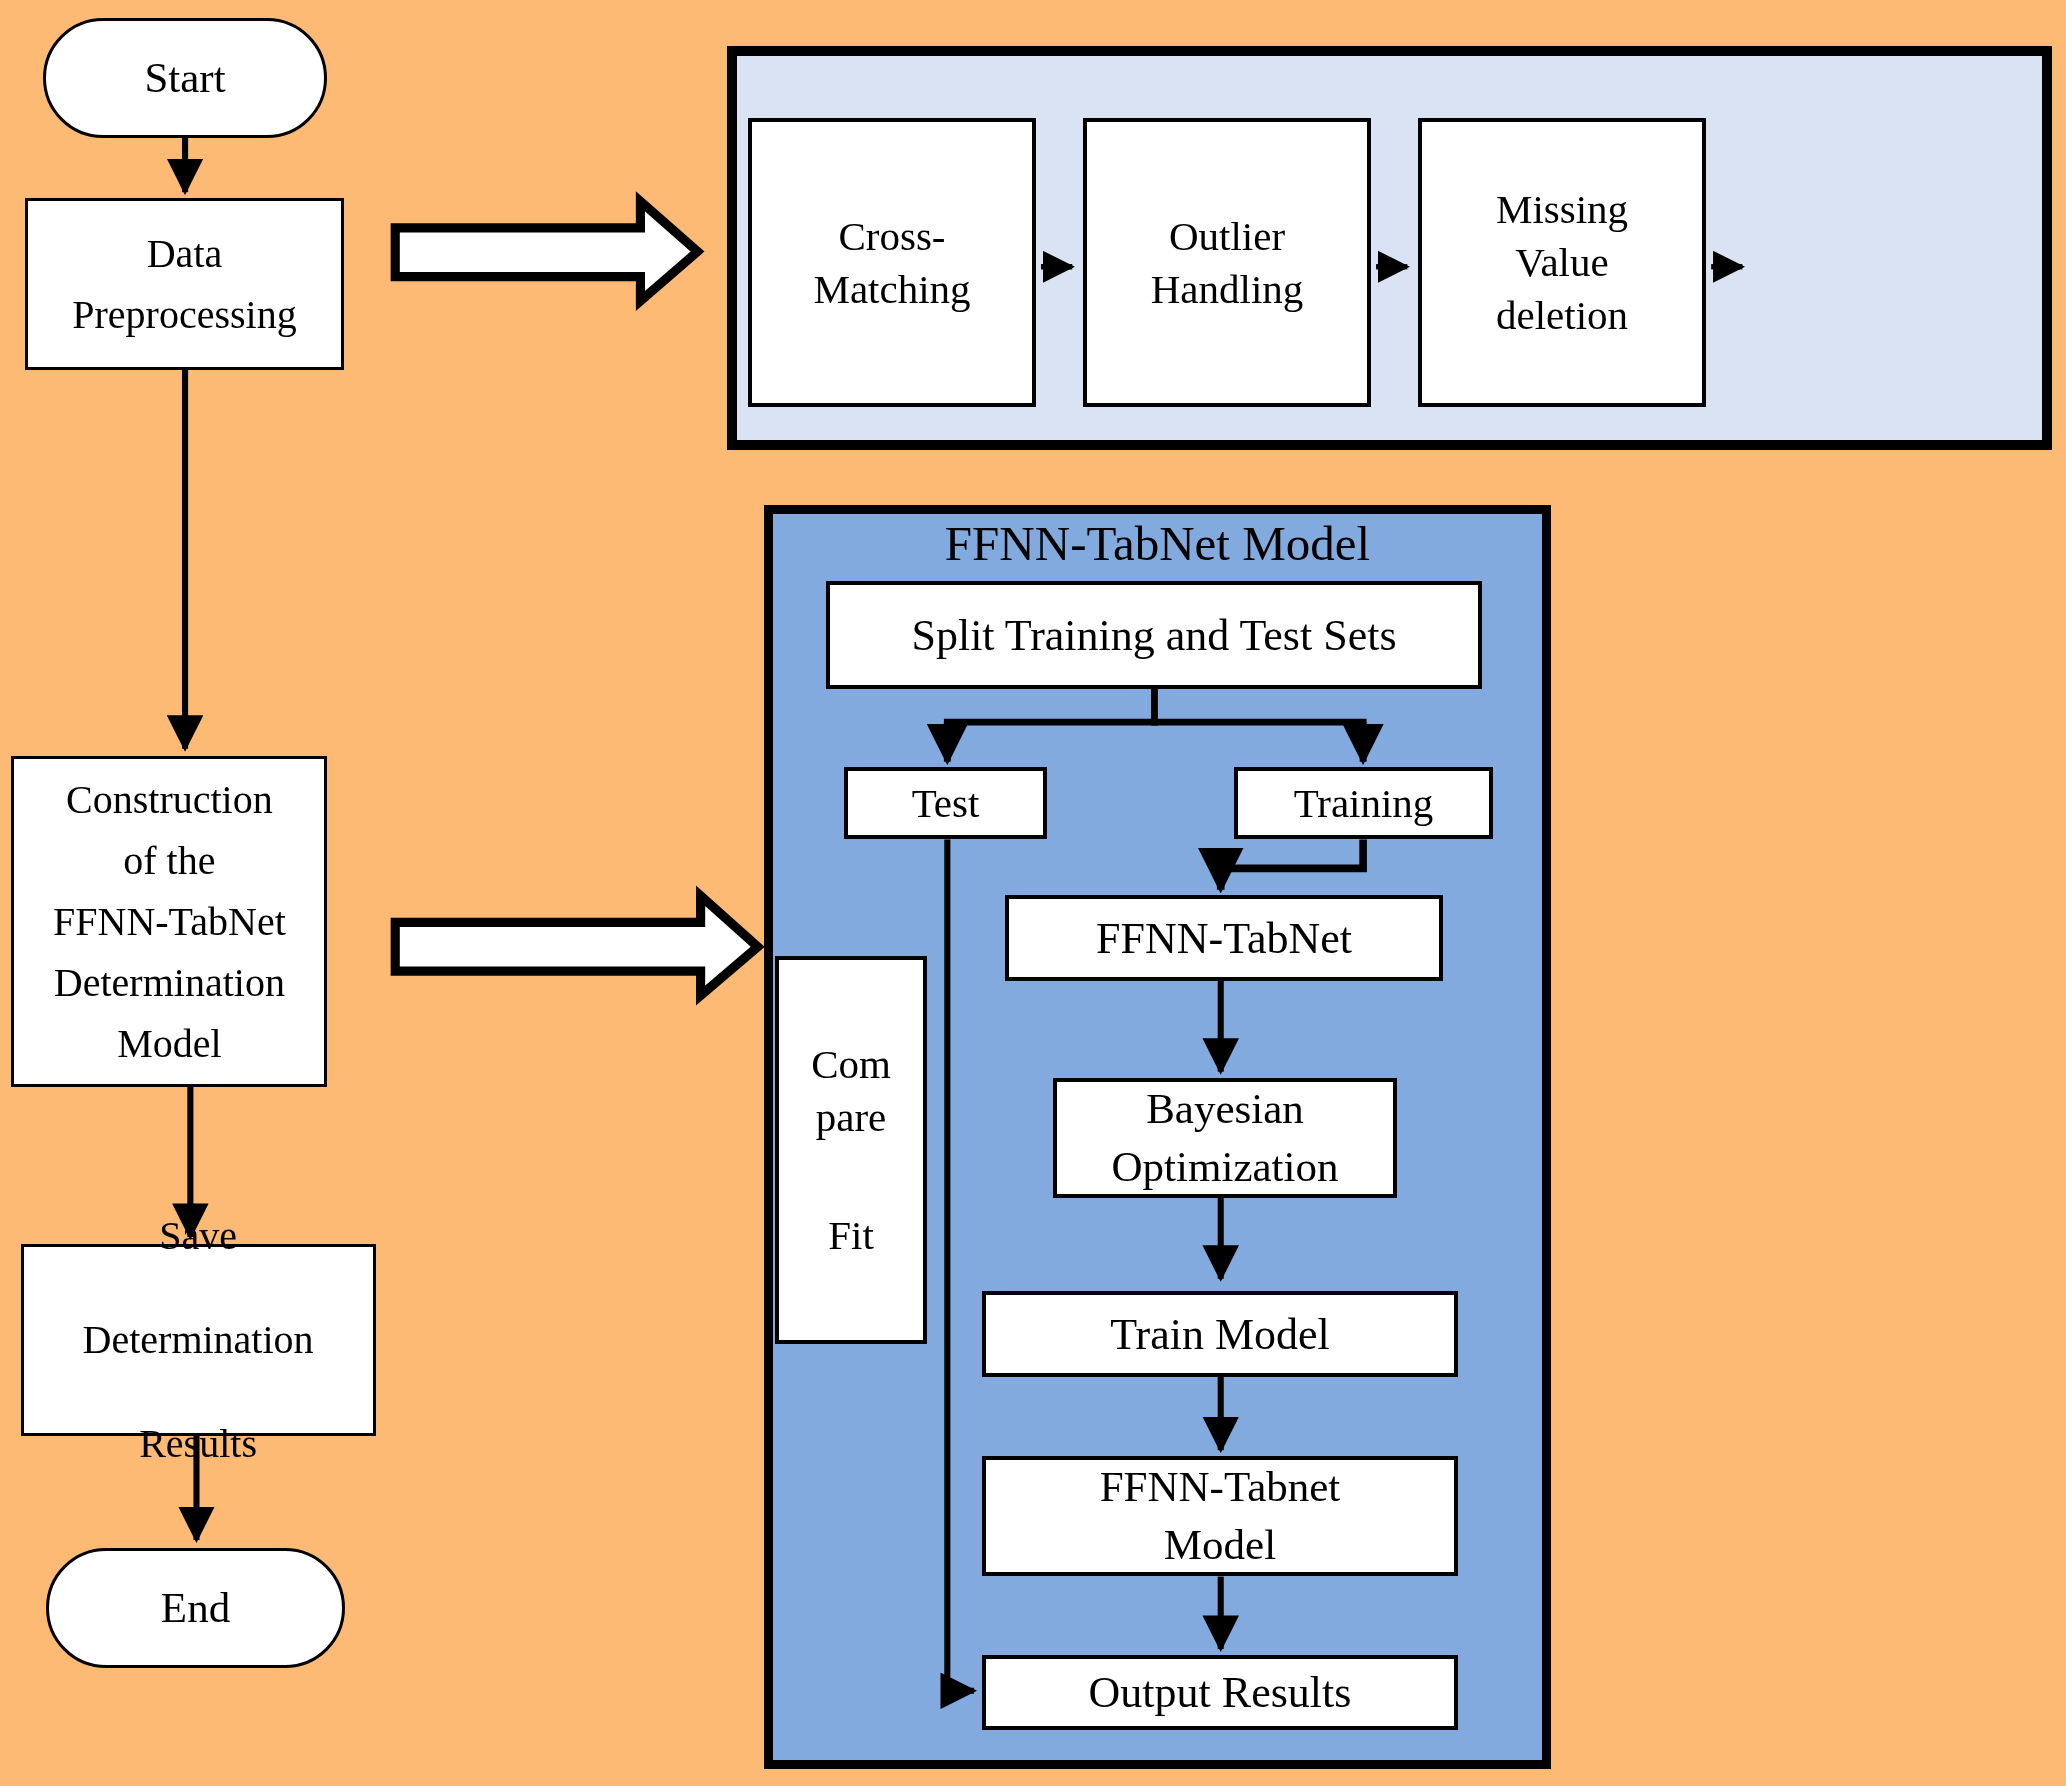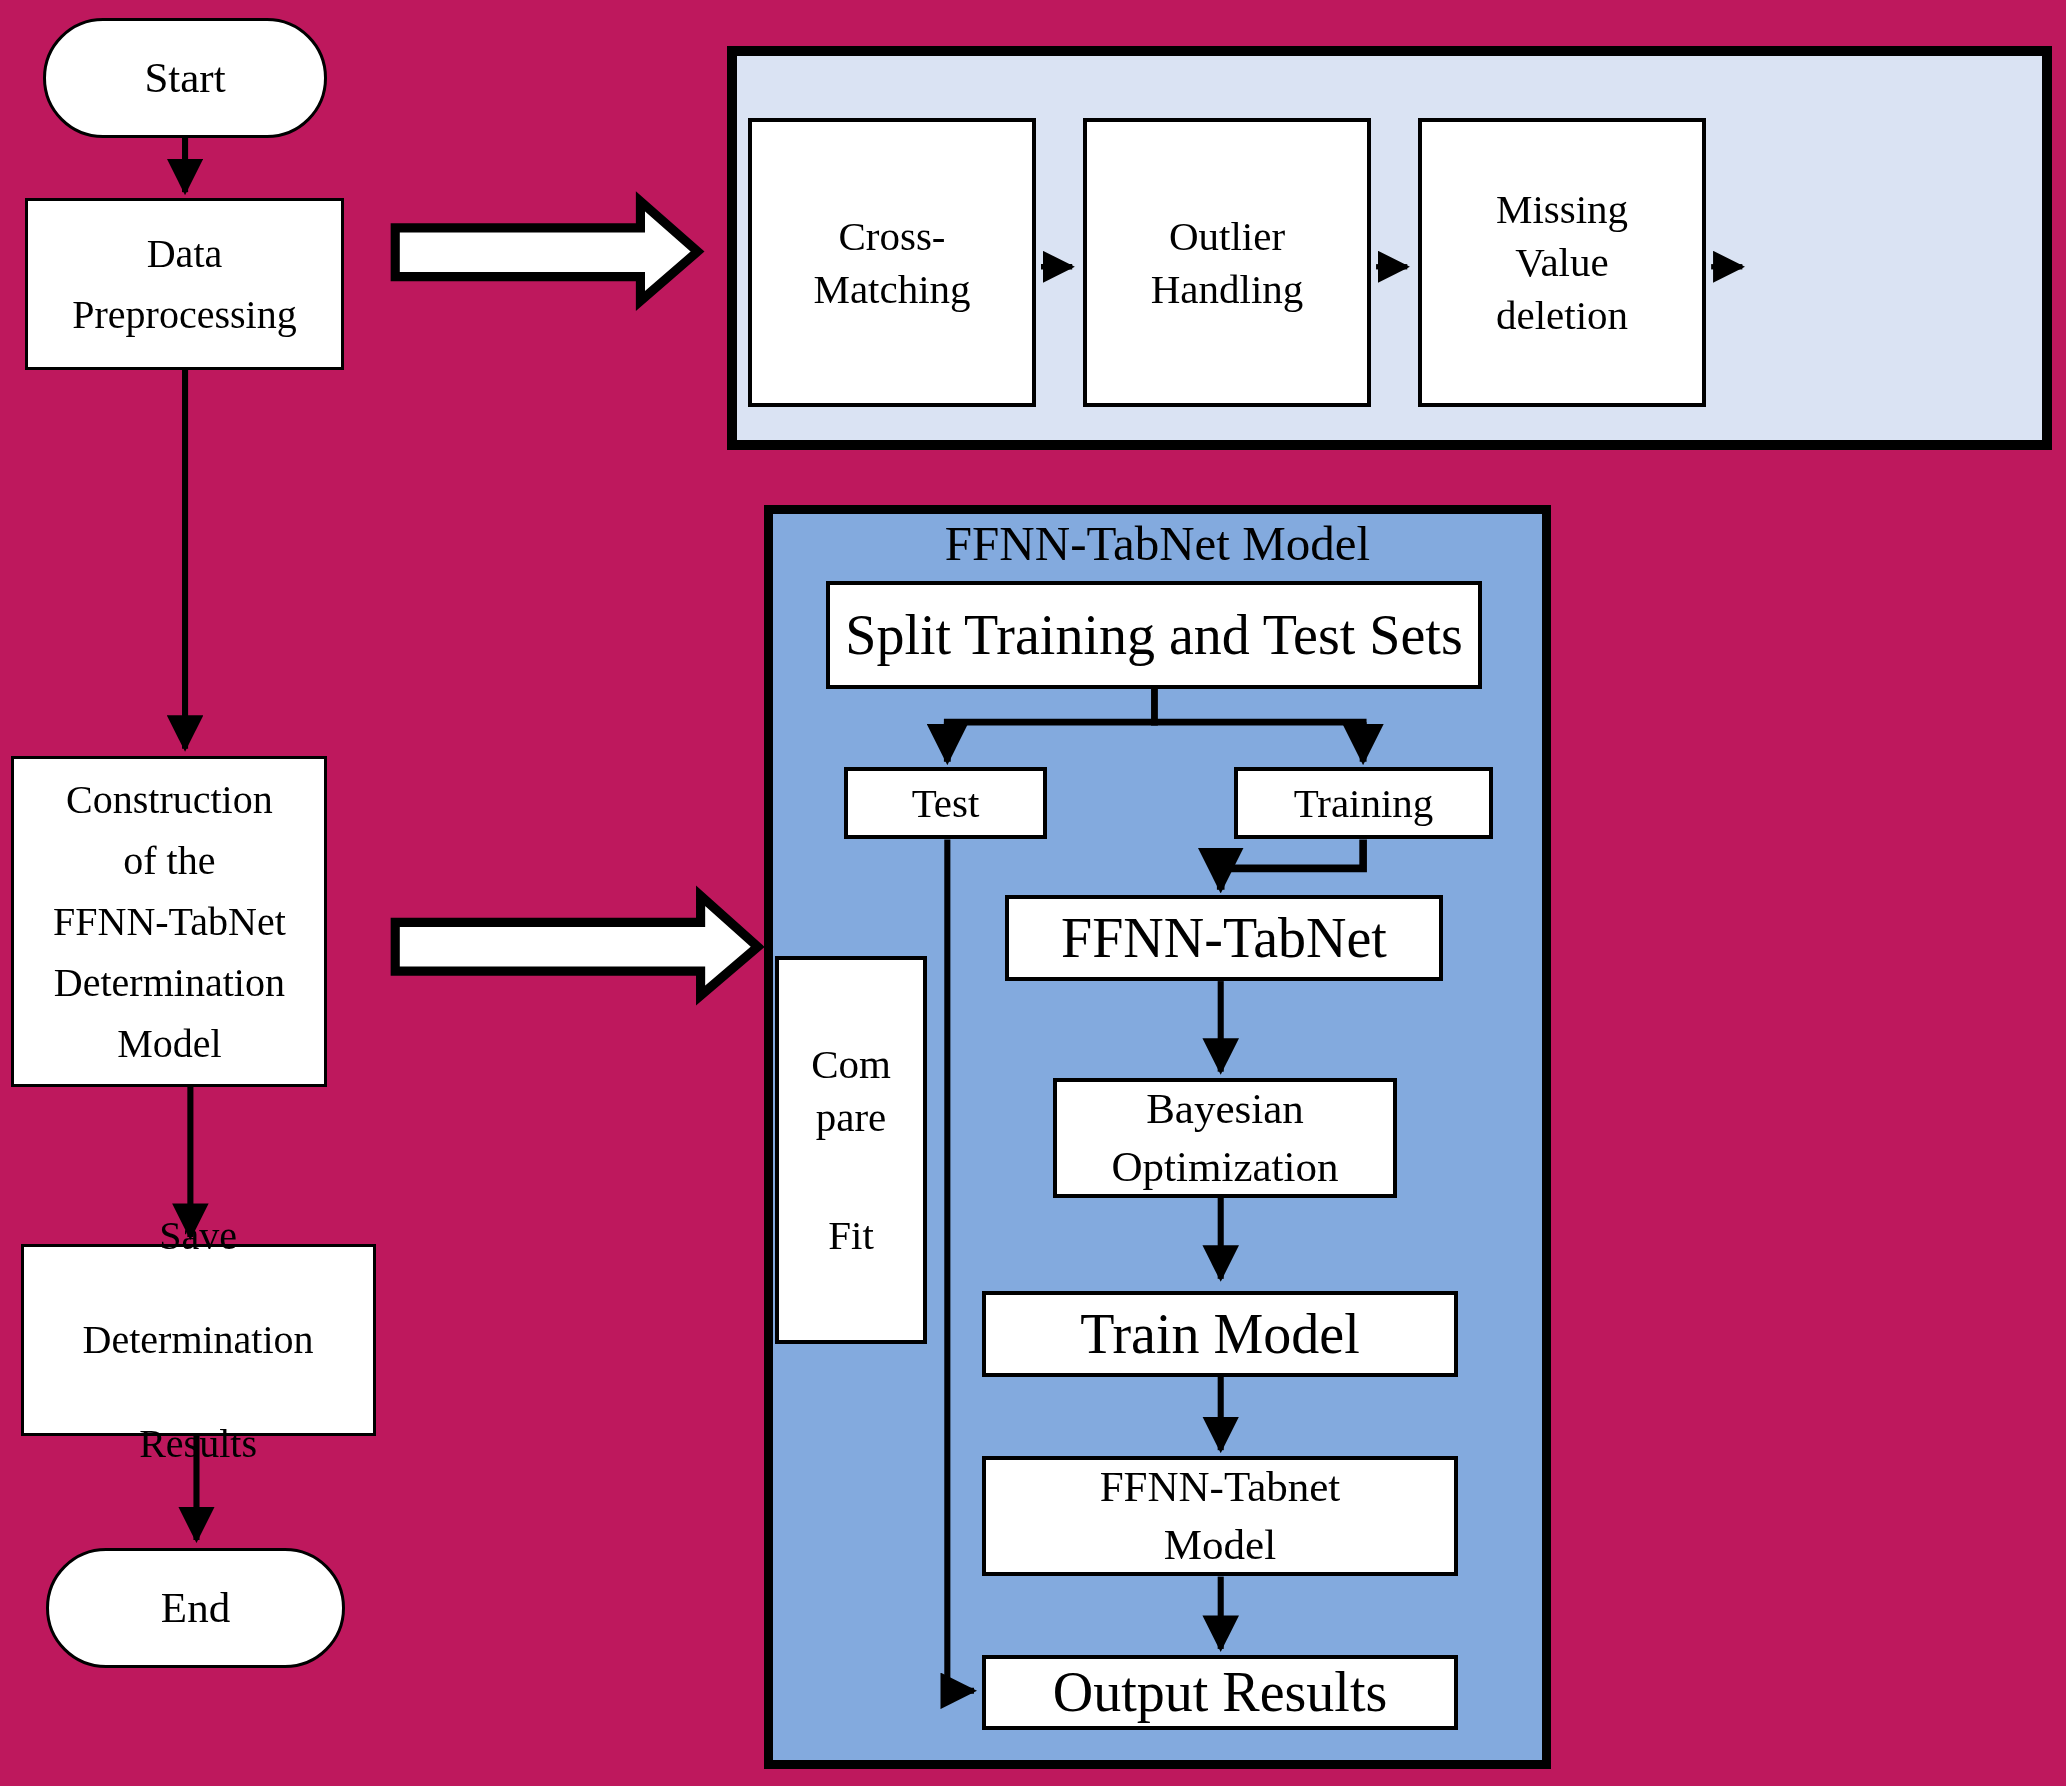--- a/index.html
+++ b/index.html
@@ -1,30 +1,30 @@
 <!DOCTYPE html>
 <html style="font-size:12.2px"><head>
 <meta charset="utf-8">
 <style>
   html,body{margin:0;padding:0;background:#ffffff;}
-  .stage{position:relative;width:2066px;height:1787px;background:#be185d;overflow:hidden;
+  .stage{position:relative;width:2066px;height:1787px;background:#fdba74;overflow:hidden;
          font-family:"Liberation Serif", serif;color:#000;}
   .abs{position:absolute;box-sizing:border-box;}
   .panel-light{background:#dae3f3;border:10px solid #000;z-index:1;}
   .panel-blue{background:#83aade;border:9.1px solid #000;z-index:1;}
   .node{background:#ffffff;border:4.6px solid #000;display:flex;flex-direction:column;
         align-items:center;justify-content:center;text-align:center;z-index:10;}
   .node-thin{border-width:3.8px;}
   .oval{border-radius:69px;}
   .svg-layer{position:absolute;left:0;top:0;z-index:5;}
   .f52{font-size:40px;line-height:61px;}
   .f52t{font-size:40px;line-height:56px;}
   .f54{font-size:41px;line-height:53px;}
   .f56{font-size:43px;line-height:58px;}
-  .f58{font-size:56px;line-height:53px;}
+  .f58{font-size:44px;line-height:53px;}
   .title{font-size:49px;line-height:64px;text-align:center;z-index:10;}
   .compare-gap{height:65px;}
 </style>
 </head>
 <body>
 
 <div class="stage">
 
   <div class="abs panel-light" style="left:727px;top:46px;width:1325px;height:404px;"></div>
   <div class="abs panel-blue" style="left:764px;top:505px;width:787px;height:1264px;"></div>

